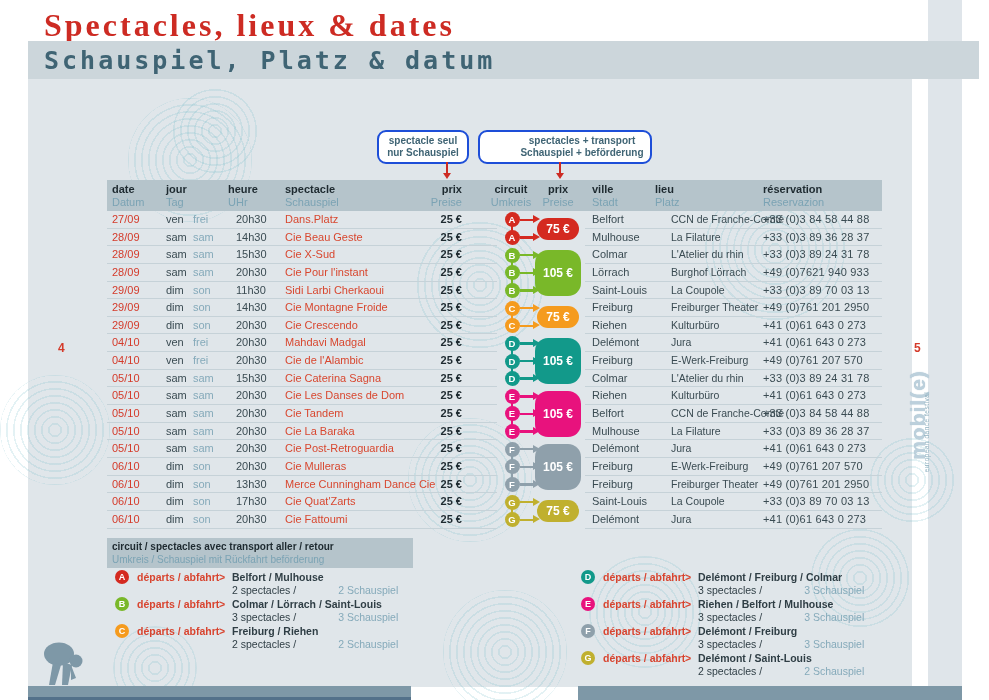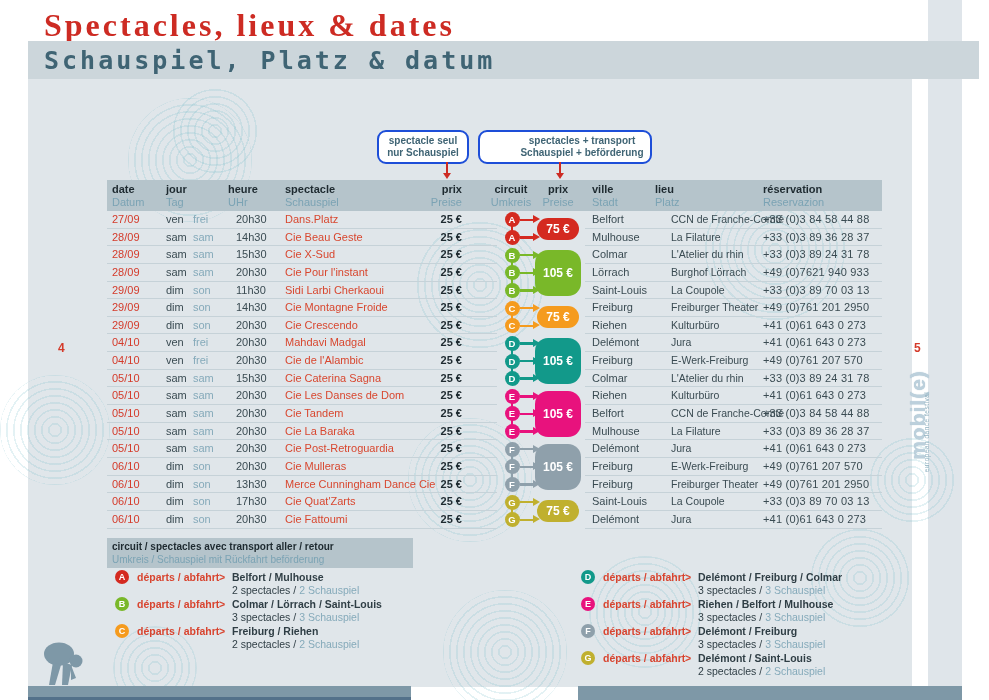--- a/index.html
+++ b/index.html
@@ -81,21 +81,21 @@
   #legend-band .de{color:#7ba3b4;margin-left:5px;}
 
   .leg-item{position:absolute;font-size:10.5px;line-height:13px;white-space:nowrap;}
   .leg-cir{position:absolute;left:0;top:0;width:14px;height:14px;border-radius:50%;
     color:#fff;font-size:9px;font-weight:bold;line-height:14px;text-align:center;}
   .leg-dep{position:absolute;left:22px;top:1px;color:#d8442f;font-weight:bold;}
   .leg-gt{position:absolute;left:104px;top:1px;color:#d8442f;font-weight:bold;}
   .leg-dest{position:absolute;left:117px;top:1px;color:#2f3e45;font-weight:bold;}
   .leg-count{position:absolute;left:117px;top:14px;}
   .leg-count .fr{color:#2f3e45;}
-  .leg-count .de{color:#85aaba;}
+  .leg-count .de{color:#85aaba;margin-left:39px;}
 
   #bar-left{left:28px;top:686px;width:383px;height:11px;background:#7e98a7;border-bottom:3px solid #53718a;}
   #bar-right{left:578px;top:686px;width:384px;height:14px;background:#7e98a7;}
   #figure{left:42px;top:640px;}
 </style>
 </head>
 <body>
 
 <div id="stage">
 

